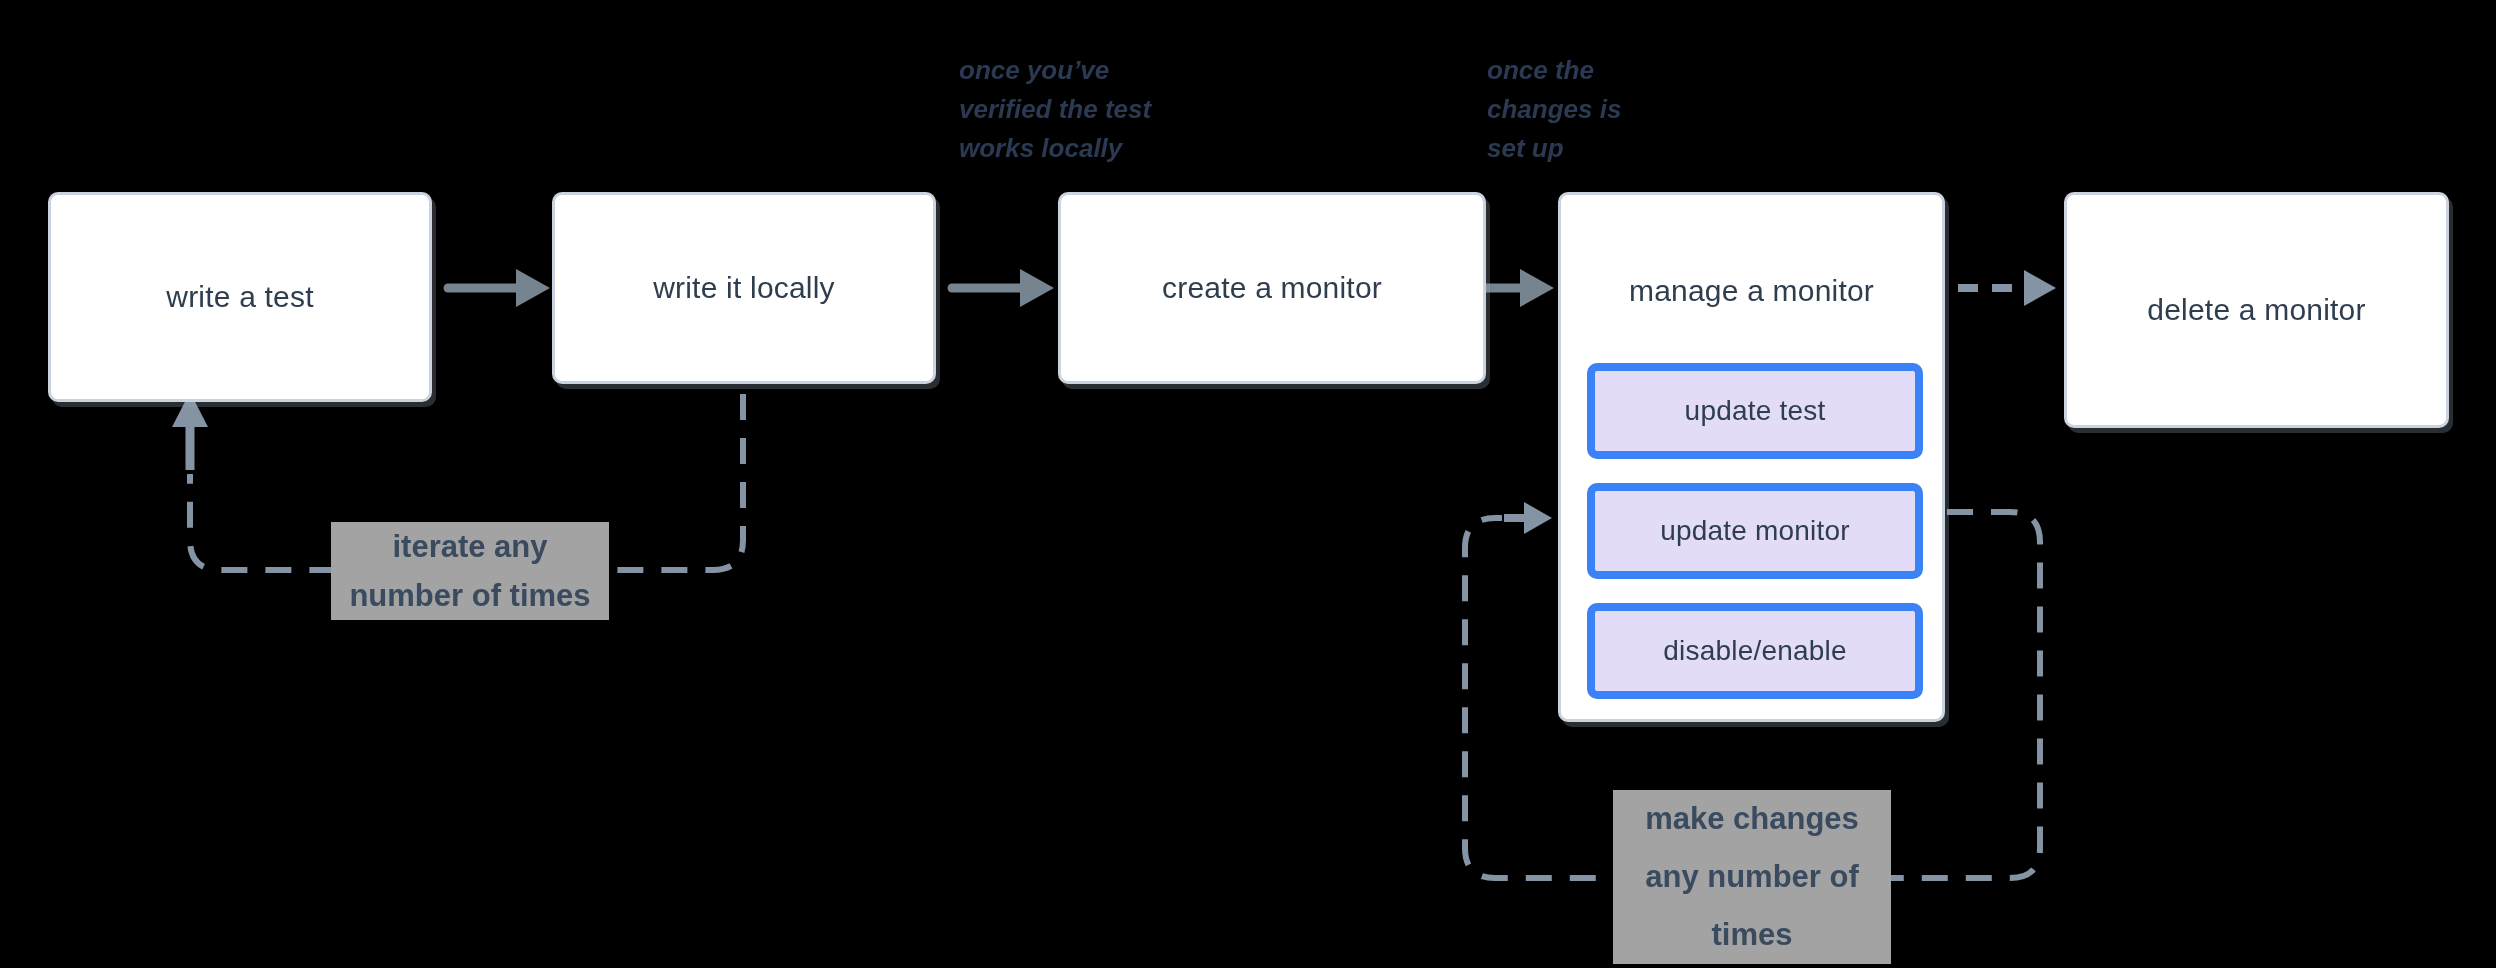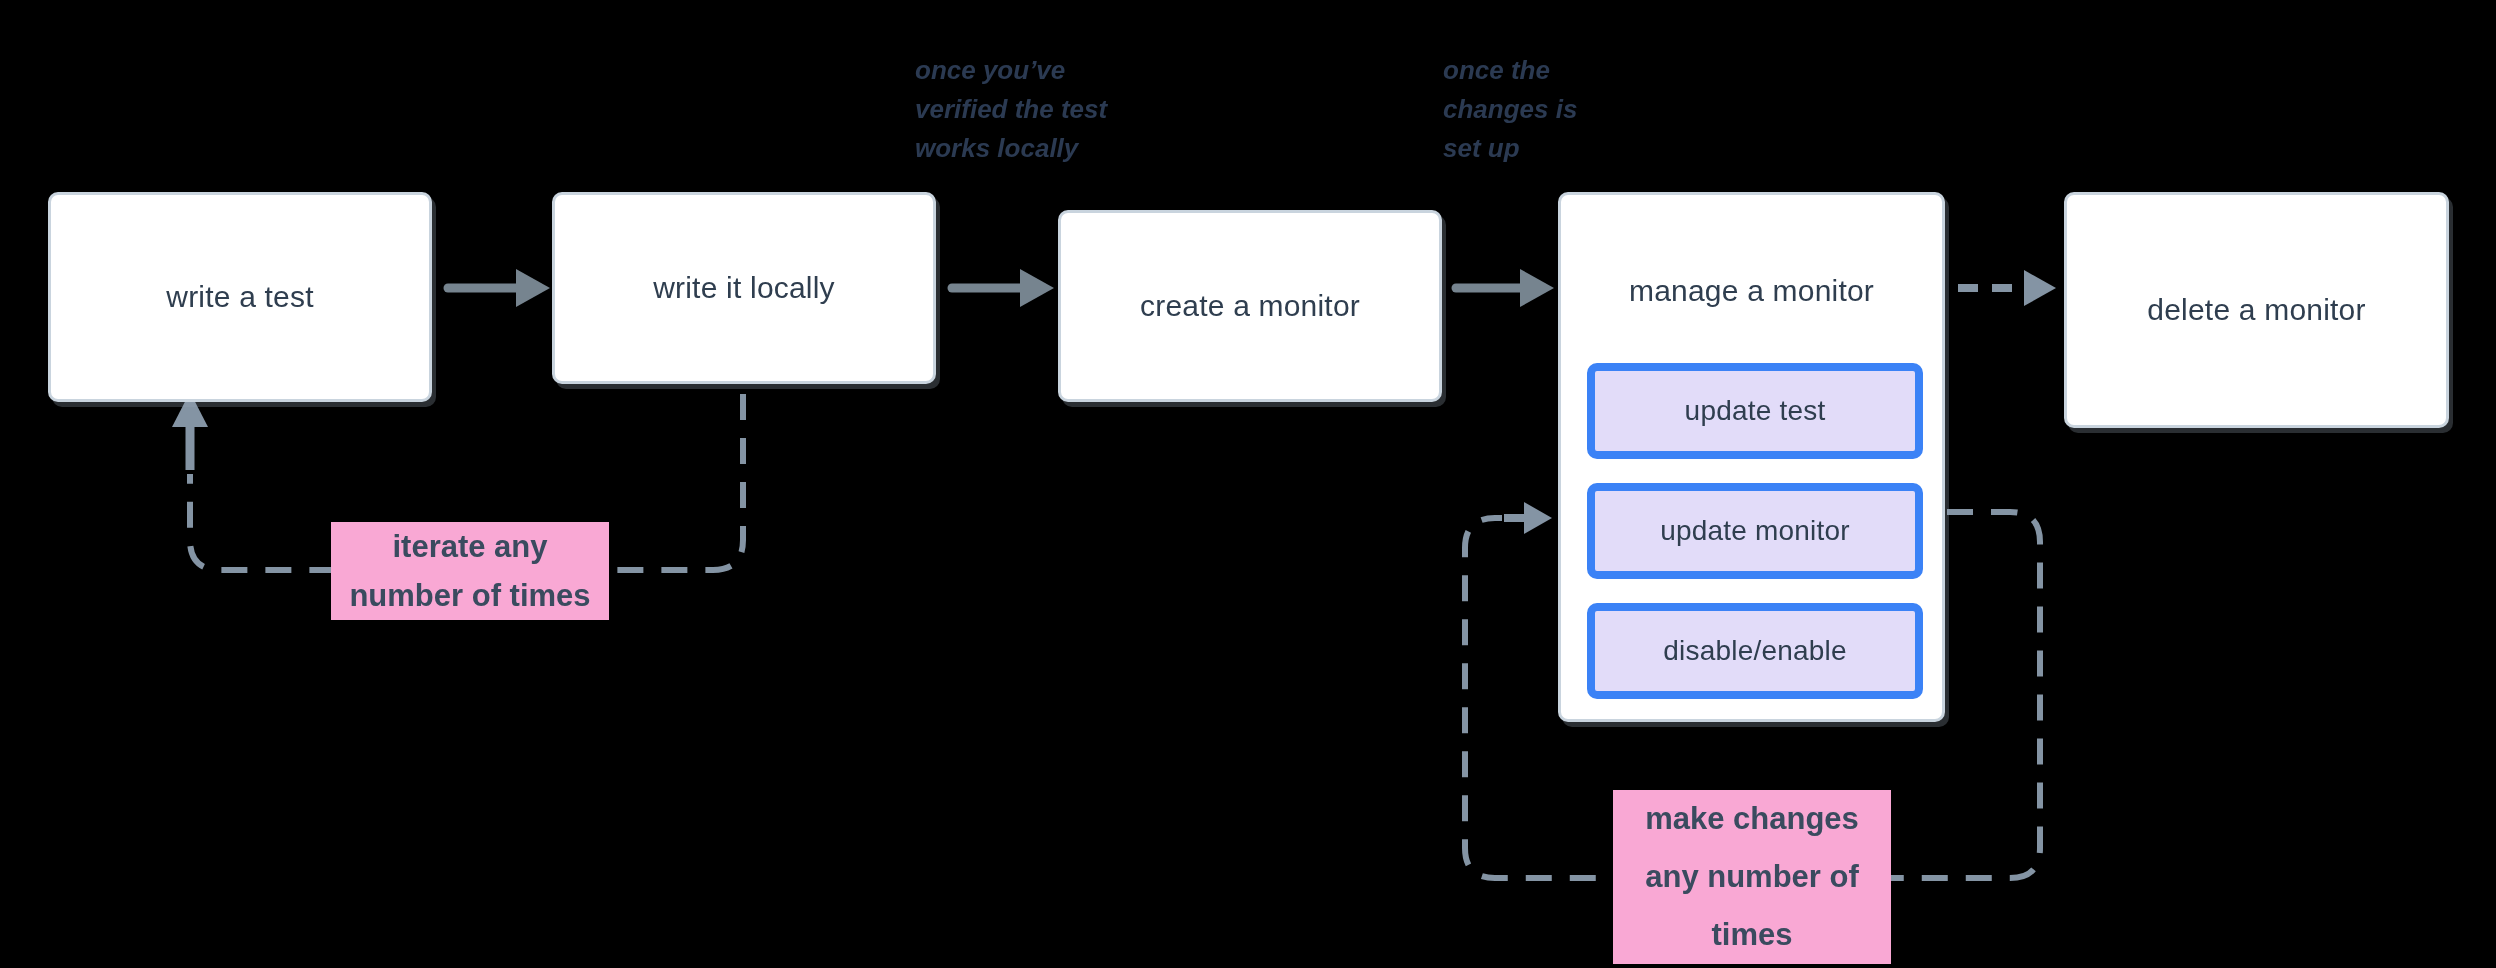--- a/index.html
+++ b/index.html
@@ -57,24 +57,24 @@
   .subnode .node-label { font-size: 28px; font-weight: 400; }
   .annotation {
     position: absolute;
     color: #2B3A52;
     font-size: 26px;
     font-style: italic;
     font-weight: bold;
     line-height: 39px;
     white-space: nowrap;
   }
-  .annotation span { display: block; }
+  .annotation span { display: block; margin-left: 44px; }
   .loop-label {
     position: absolute;
-    background: #f9a8d4;
+    background: #a3a3a3;
     color: #3A4B5F;
     font-size: 31px;
     font-weight: bold;
     text-align: center;
     white-space: nowrap;
   }
   .loop-label span { display: block; }
   .loop-label-iterate { line-height: 49px; }
   .loop-label-make-changes { line-height: 58px; }
 </style>
@@ -107,21 +107,21 @@
   </svg>
 
   <div class="node" style="left:48px; top:192px; width:384px; height:210px;">
     <span class="node-label">write a test</span>
   </div>
 
   <div class="node" style="left:552px; top:192px; width:384px; height:192px;">
     <span class="node-label">write it locally</span>
   </div>
 
-  <div class="node" style="left:1058px; top:192px; width:384px; height:192px;margin-top:18px;">
+  <div class="node" style="left:1058px; top:192px; width:428px; height:192px;">
     <span class="node-label">create a monitor</span>
   </div>
 
   <div class="node node-manage" style="left:1558px; top:192px; width:387px; height:530px;">
     <div class="node-label manage-title">manage a monitor</div>
     <div class="subnode" style="top:168px;">
       <span class="node-label">update test</span>
     </div>
     <div class="subnode" style="top:288px;">
       <span class="node-label">update monitor</span>

